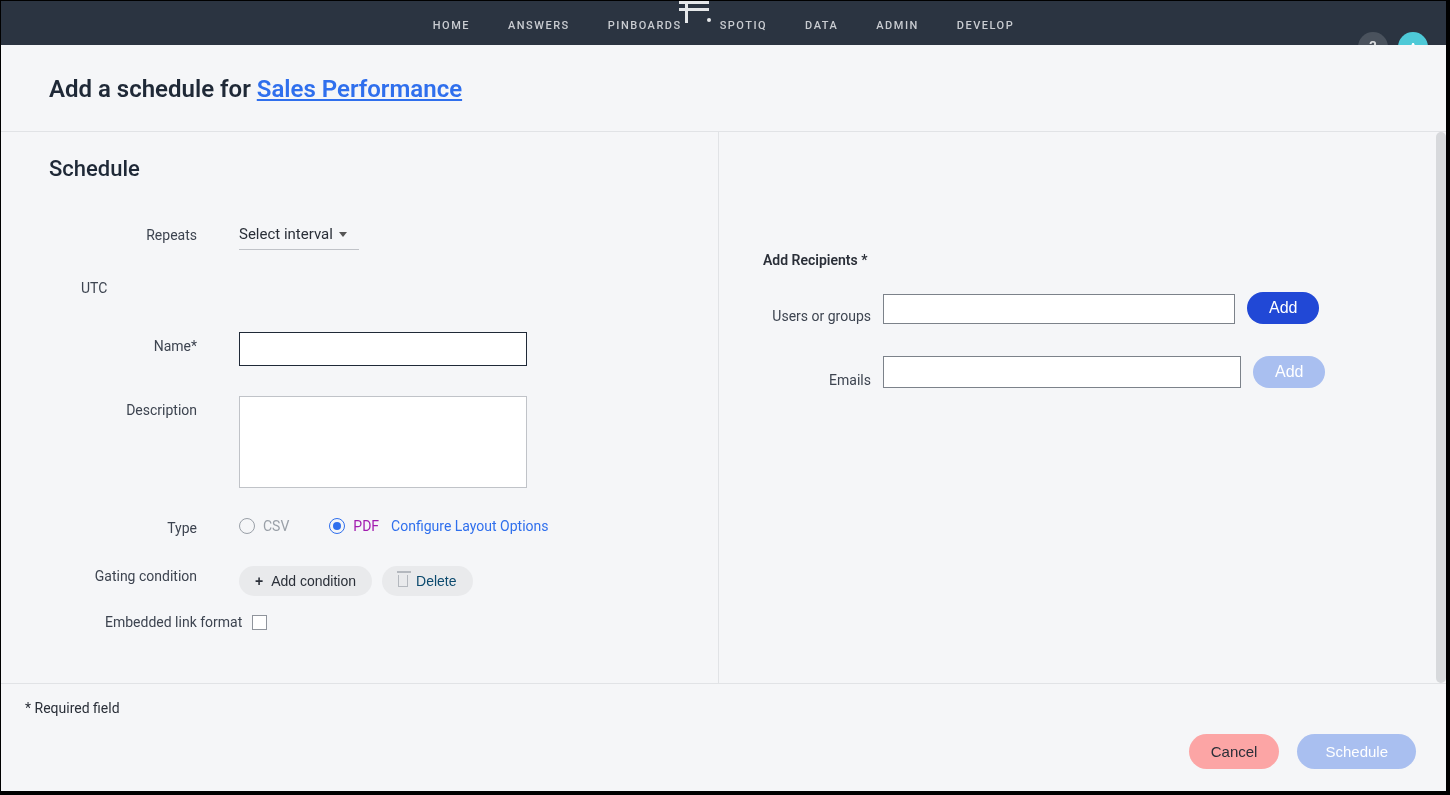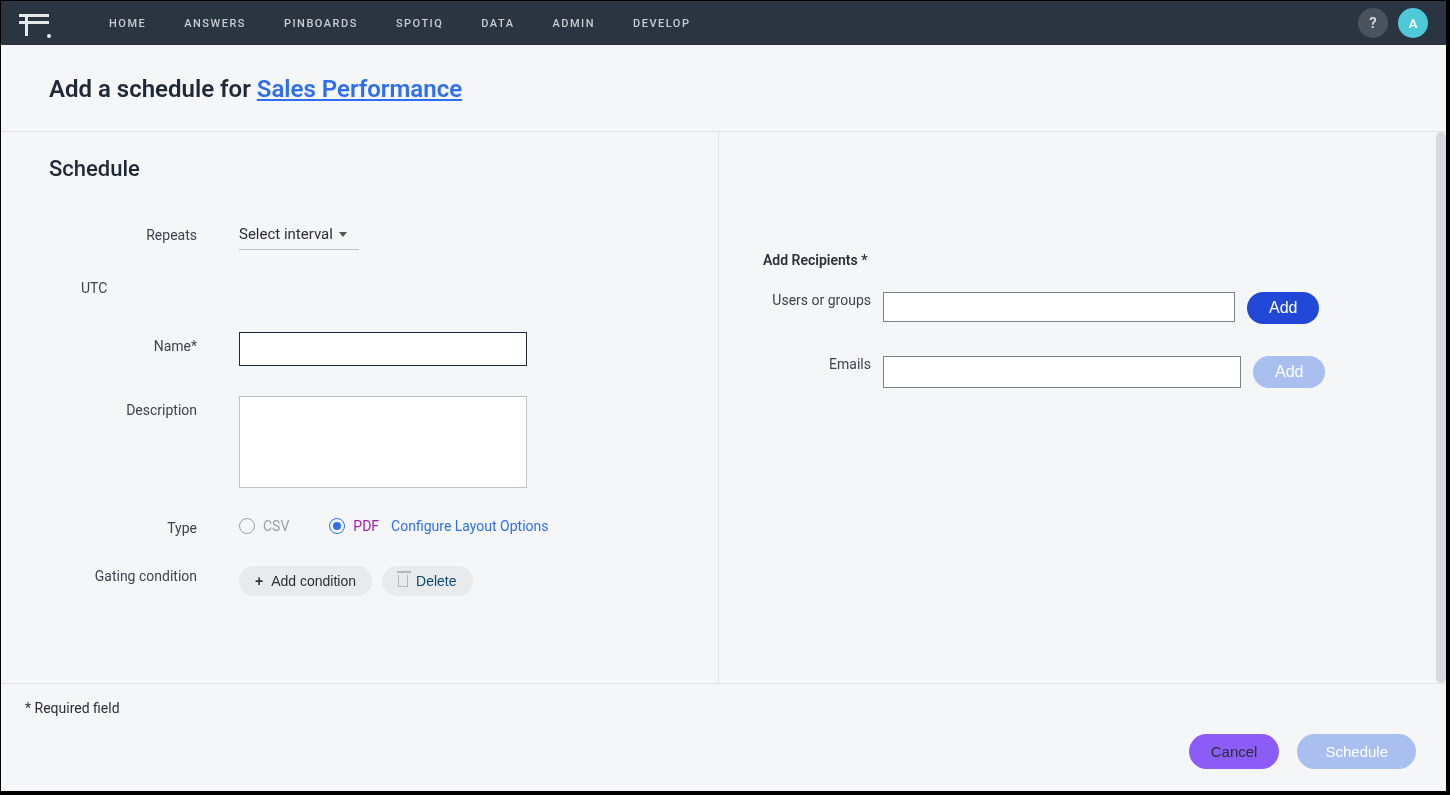--- a/index.html
+++ b/index.html
@@ -22,20 +22,21 @@
     flex-direction: column;
   }
 
   
   .topbar {
     background: #2b3441;
     height: 44px;
     display: flex;
     align-items: center;
     padding: 0 18px;
+    flex-direction: column;
   }
   .logo {
     width: 30px; height: 24px;
     display: flex; flex-direction: column; justify-content: center;
     margin-right: 60px;
     position: relative;
   }
   .logo-bars { width: 30px; height: 18px; position: relative; }
   .logo-bars span {
     position: absolute; left: 0; height: 3px; background: #e6e8ea; width: 18px;
@@ -183,21 +184,21 @@
   }
 
   .gating-row { display:flex; gap:10px; align-items:center;}
   .embed-row { display:flex; align-items:center; gap:10px; font-size:14px; color:#3d4450; margin-top:18px; padding-left:56px;}
   .checkbox {
     width:15px;height:15px;border:1px solid #8f949c;background:#fff;
   }
 
   
   .right-heading { font-size:14px;font-weight:600;color:#2a2f38;margin-bottom:24px;}
-  .r-row { display:flex; align-items:flex-start; gap:12px; margin-bottom:32px;}
+  .r-row { display:flex; align-items:flex-end; gap:12px; margin-bottom:32px;}
   .r-label { width:108px; text-align:right; font-size:14px; color:#3d4450;}
   .r-input {
     flex:0 0 352px; height:30px; border:1px solid #7c828a; background:#fff; padding:0 8px;font-size:14px;
   }
   .r-input.wide { flex:0 0 358px; height:32px;}
   .btn-primary {
     background:#2148d6;color:#fff;border:none;border-radius:16px;
     padding:7px 22px;font-size:16px;font-weight:500;cursor:pointer;
   }
   .btn-primary.light {
@@ -207,21 +208,21 @@
   
   .footer {
     border-top: 1px solid #e1e3e6;
     padding: 16px 30px 22px 24px;
     background:#f5f6f8;
     display:flex;flex-direction:column;gap:18px;
   }
   .req-note { font-size:14px;color:#2a2f38;}
   .footer-actions { display:flex; justify-content:flex-end; gap:18px; align-items:center;}
   .btn-cancel {
-    background:#8b5cf6;color:#2a2f38;border:none;border-radius:18px;
+    background:#fca5a5;color:#2a2f38;border:none;border-radius:18px;
     padding:9px 22px;font-size:15px;cursor:pointer;
   }
   .btn-schedule {
     background:#a9bff0;color:#fff;border:none;border-radius:18px;
     padding:9px 28px;font-size:15px;cursor:pointer;
   }
 </style>
 </head>
 <body>
 
@@ -307,20 +308,24 @@
             <span class="plus-icon"></span>
             <span>Add condition</span>
           </button>
           <button class="pill-btn disabled">
             <span class="trash-icon"></span>
             <span>Delete</span>
           </button>
         </div>
       </div>
 
+      <div class="embed-row">
+        <span>Embedded link format</span>
+        <span class="checkbox"></span>
+      </div>
     </div>
 
     <div class="right-panel">
       <div class="right-heading">Add Recipients *</div>
 
       <div class="r-row">
         <div class="r-label">Users or groups</div>
         <input class="r-input" style="">
         <button class="btn-primary">Add</button>
       </div>

